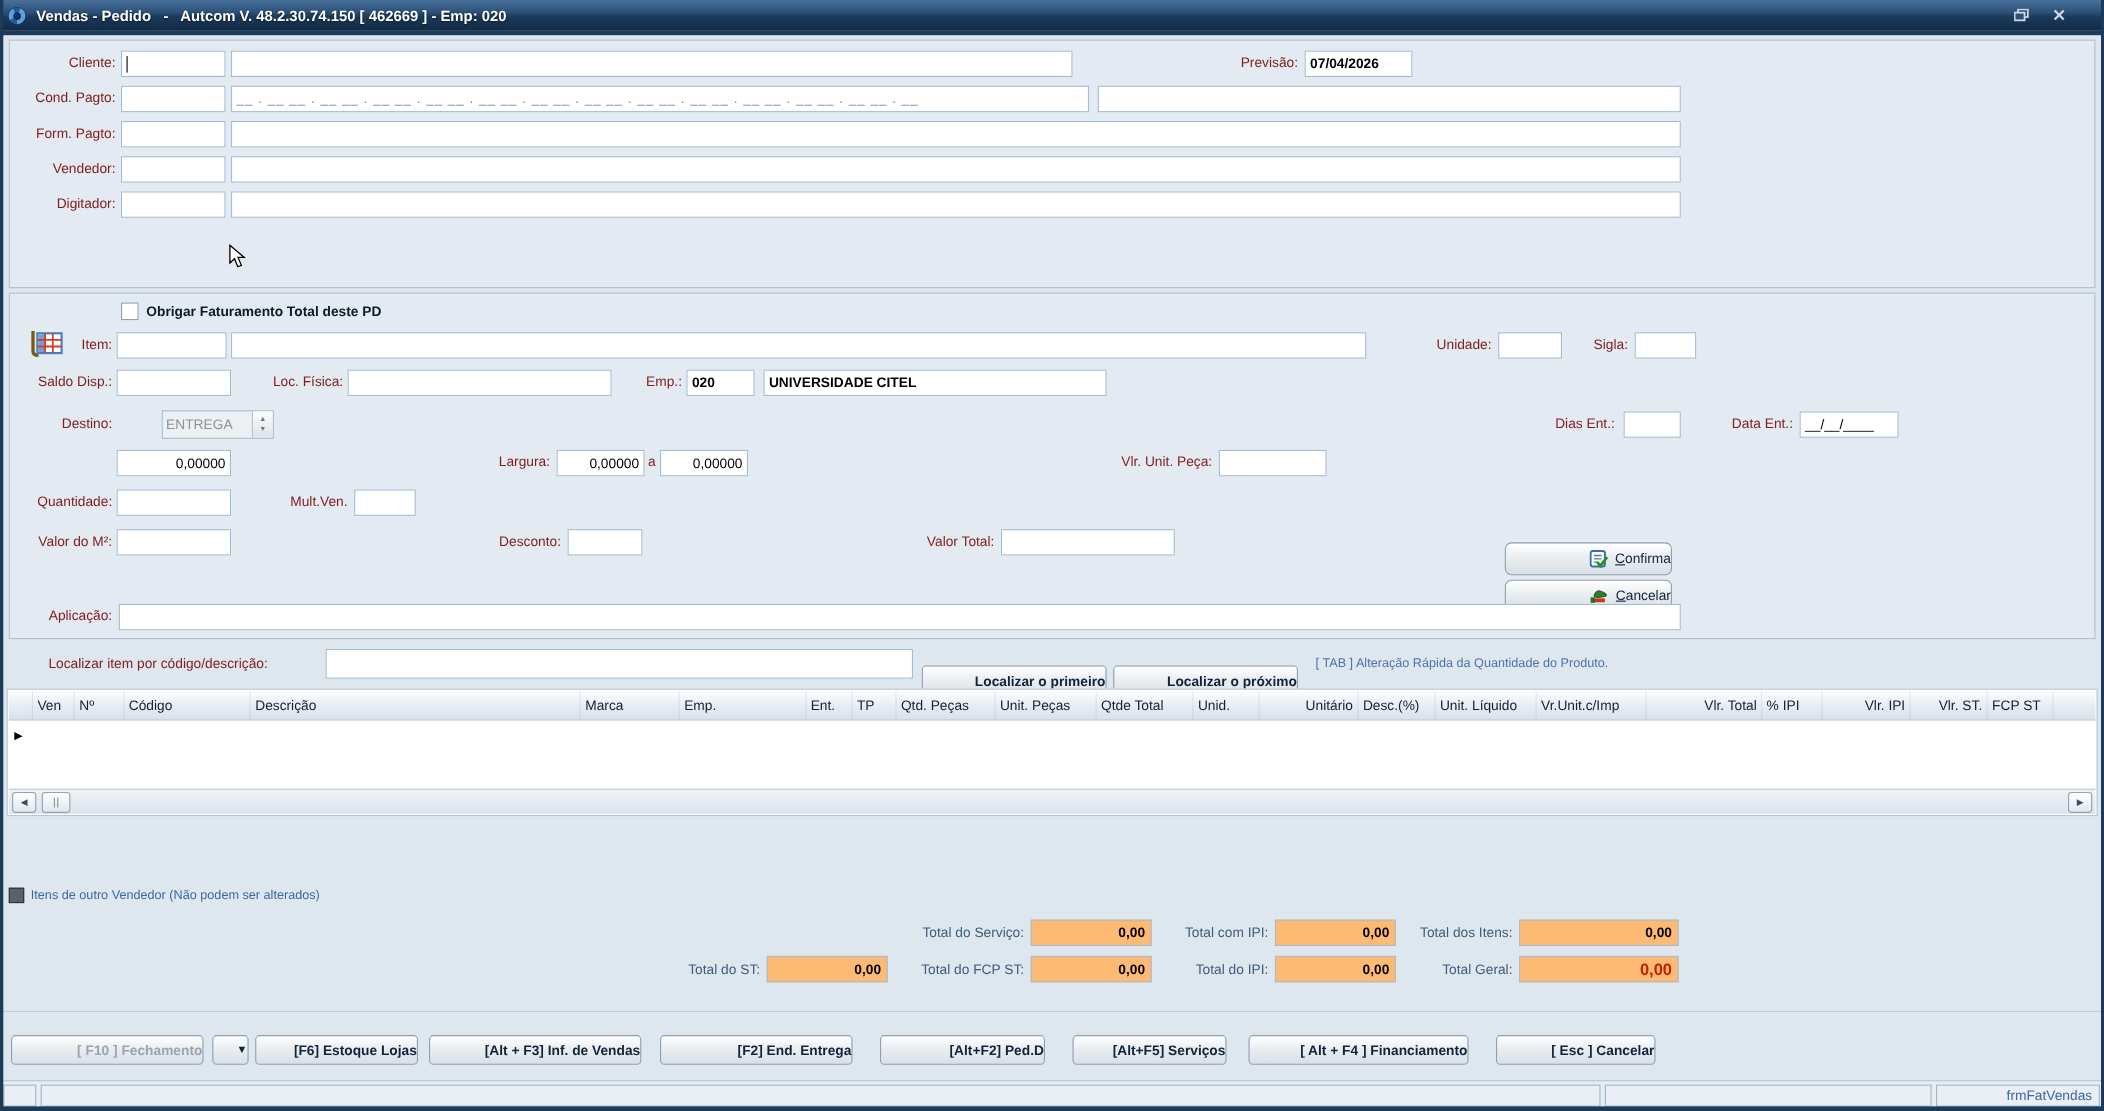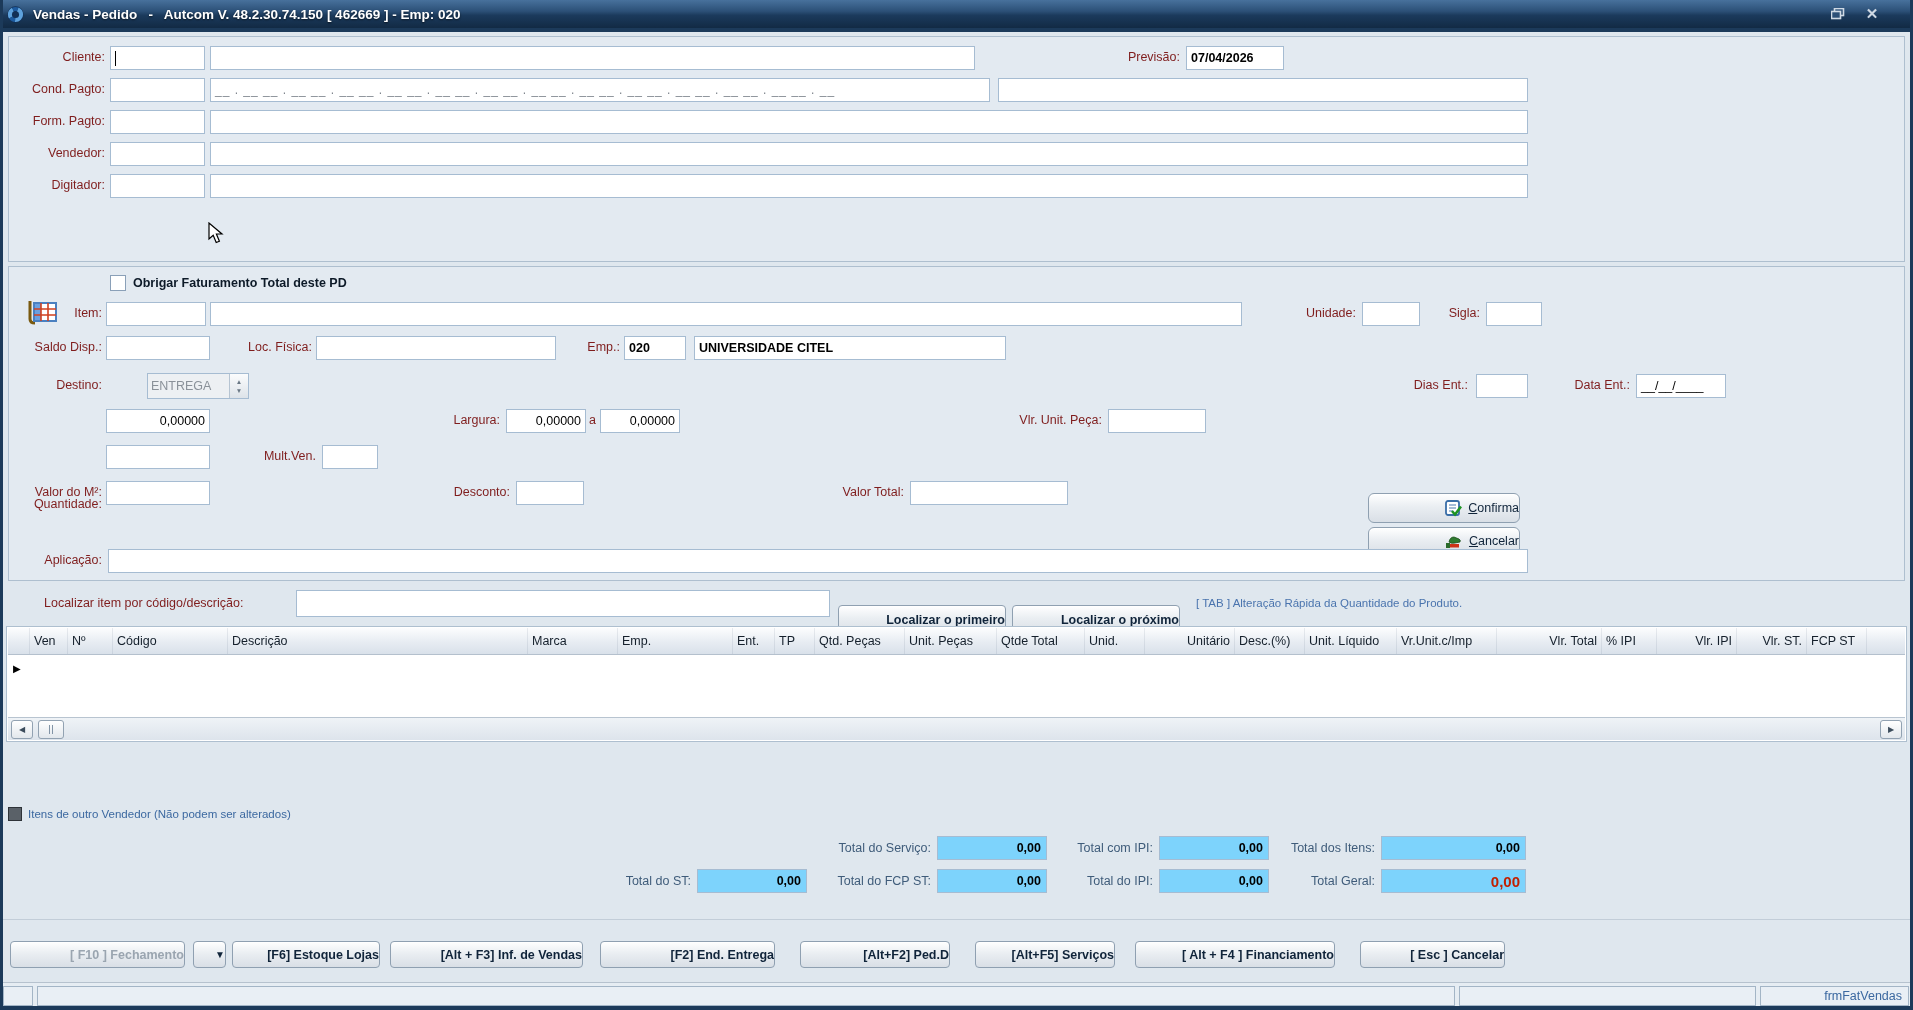--- a/index.html
+++ b/index.html
@@ -62,21 +62,21 @@
   .sthumb { position:absolute; top:2px; left:30px; width:26px; height:19px; border:1px solid #92a2b2;
     border-radius:3px; background:linear-gradient(#ffffff,#e2e7ec); display:flex; align-items:center;
     justify-content:center; gap:2px; }
   .grip { width:1px; height:9px; background:#8294a6; }
 
   
   .totals { position:absolute; top:836px; left:595px; width:945px; display:grid;
     grid-template-columns:96px 110px 118px 110px 100px 110px 100px 145px;
     grid-column-gap:6px; grid-row-gap:9px; align-items:center; }
   .tlbl { color:#3f5c7a; text-align:right; white-space:nowrap; }
-  .tval { background:#7dd3fc; border:1px solid #a6bcd2; height:24px; display:flex; align-items:center;
+  .tval { background:#fdba74; border:1px solid #a6bcd2; height:24px; display:flex; align-items:center;
     justify-content:flex-end; padding:0 5px; font-weight:bold; }
   .tval.geral { color:#c22000; font-size:15px; }
 
   
   .statusbar { position:absolute; left:0; top:982px; width:1913px; height:26px; background:#e6edf3;
     border-top:1px solid #b6c2ce; }
   .spanel { position:absolute; top:3px; height:20px; border:1px solid #a3b5c6; background:#e9eff5;
     display:flex; align-items:center; padding:0 6px; color:#3b68a0; }
 
   svg { display:block; }
@@ -184,21 +184,21 @@
   <div class="inp" style="left:1636px; top:374px; width:90px;">__/__/____</div>
 
   <div class="inp num" style="left:106px; top:409px; width:104px;">0,00000</div>
   <div class="lbl r" style="left:436px; top:413px; width:64px;">Largura:</div>
   <div class="inp num" style="left:506px; top:409px; width:80px;">0,00000</div>
   <div class="lbl" style="left:589px; top:413px;">a</div>
   <div class="inp num" style="left:600px; top:409px; width:80px;">0,00000</div>
   <div class="lbl r" style="left:998px; top:413px; width:104px;">Vlr. Unit. Peça:</div>
   <div class="inp" style="left:1108px; top:409px; width:98px;"></div>
 
-  <div class="lbl r" style="left:22px; top:449px; width:80px;margin-top:48px;">Quantidade:</div>
+  <div class="lbl r" style="left:22px; top:449px; width:80px;">Quantidade:</div>
   <div class="inp" style="left:106px; top:445px; width:104px;"></div>
   <div class="lbl r" style="left:250px; top:449px; width:66px;">Mult.Ven.</div>
   <div class="inp" style="left:322px; top:445px; width:56px;"></div>
 
   <div class="lbl r" style="left:20px; top:485px; width:82px;">Valor do M²:</div>
   <div class="inp" style="left:106px; top:481px; width:104px;"></div>
   <div class="lbl r" style="left:444px; top:485px; width:66px;">Desconto:</div>
   <div class="inp" style="left:516px; top:481px; width:68px;"></div>
   <div class="lbl r" style="left:828px; top:485px; width:76px;">Valor Total:</div>
   <div class="inp" style="left:910px; top:481px; width:158px;"></div>

